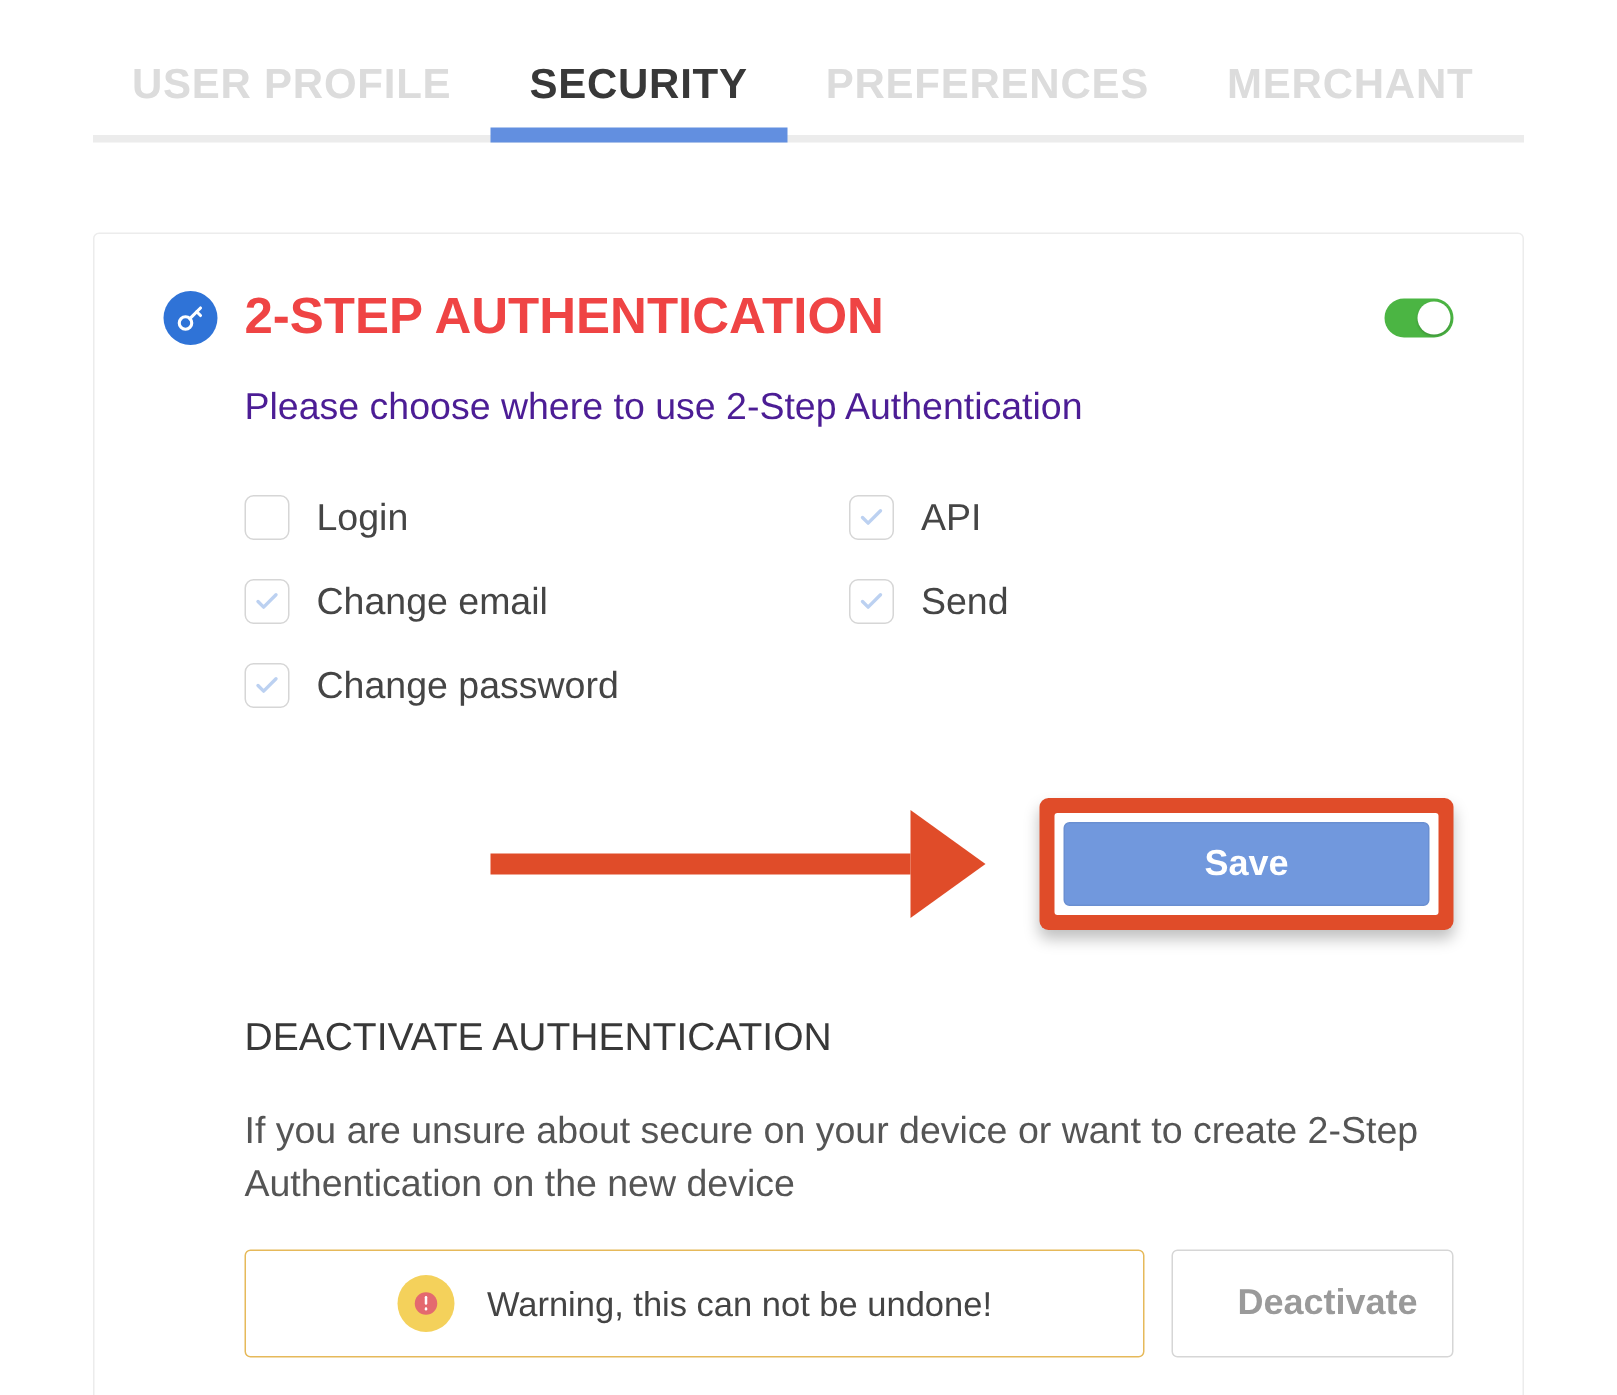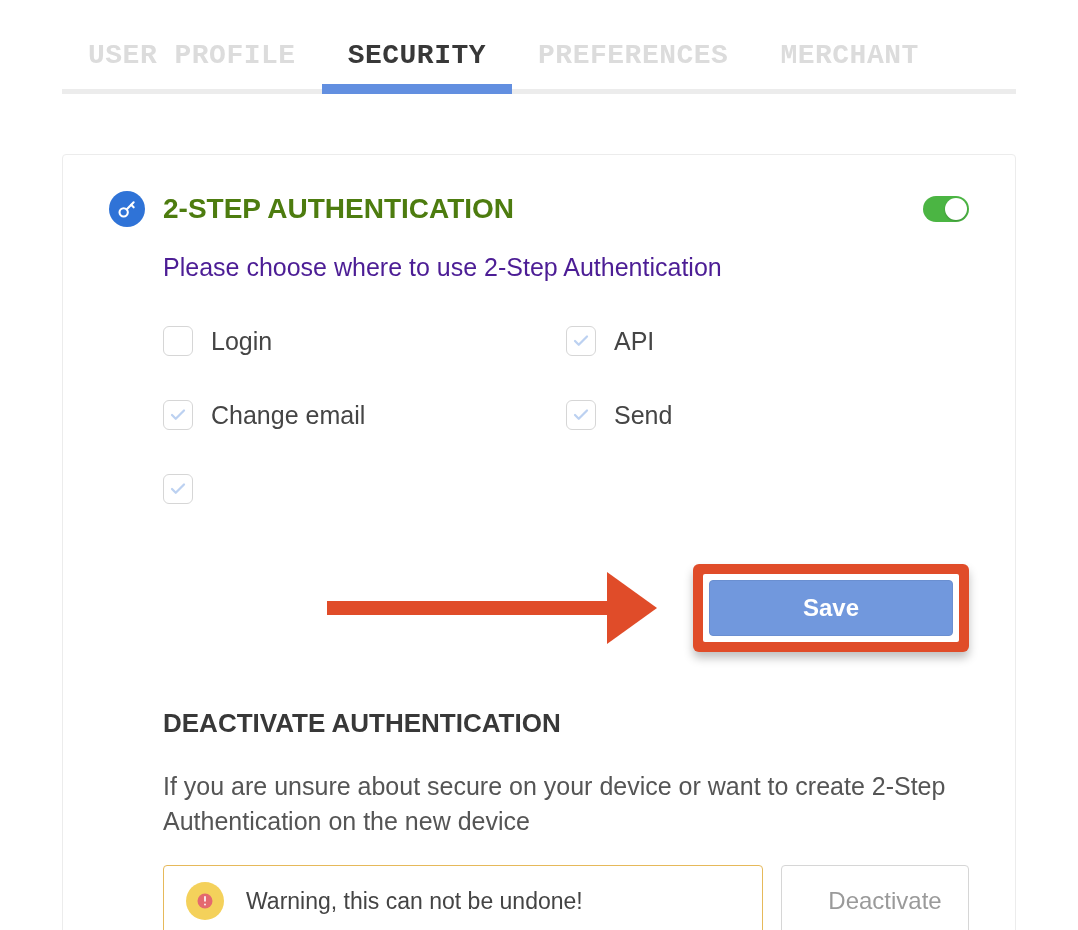--- a/index.html
+++ b/index.html
@@ -17,21 +17,20 @@
     border-bottom: 5px solid #ececec;
     position: relative;
   }
   .tab {
     font-size: 28px;
     font-weight: 800;
     letter-spacing: 0.5px;
     color: #dcdcdc;
     padding: 0 26px 18px 26px;
     cursor: pointer;
-    font-family: Liberation Mono, monospace;
   }
   .tab.active {
     color: #383838;
     position: relative;
   }
   .tab.active::after {
     content: "";
     position: absolute;
     left: 0; right: 0;
     bottom: -5px;
@@ -48,23 +47,23 @@
   }
 
   .section-head { display: flex; align-items: center; }
   .key-icon {
     width: 36px; height: 36px; border-radius: 50%;
     background: #2f73d7;
     display: flex; align-items: center; justify-content: center;
     flex-shrink: 0;
   }
   .section-title {
-    font-size: 28px;
+    font-size: 34px;
     font-weight: 800;
-    color: #4d7c0f;
+    color: #ef4444;
     margin-left: 18px;
     flex: 1;
   }
   .toggle-switch {
     width: 46px; height: 26px; border-radius: 13px;
     background: #4bb543;
     position: relative; cursor: pointer;
   }
   .toggle-switch .knob {
     position: absolute; right: 2px; top: 2px;
@@ -72,21 +71,21 @@
     background: #fff;
     box-shadow: 0 1px 2px rgba(0,0,0,0.2);
   }
 
   .section-body { margin-left: 54px; margin-top: 26px; }
   .desc { font-size: 25px; color: #4c1d95; margin-bottom: 44px; }
 
   .checks {
     display: grid;
     grid-template-columns: 1fr 1fr;
-    row-gap: 44px;
+    row-gap: 26px;
   }
   .check-item {
     display: flex; align-items: center; gap: 18px;
     font-size: 25px; color: #454545;
   }
   .checkbox {
     width: 30px; height: 30px;
     border: 1px solid #d6d6d6;
     border-radius: 6px;
     display: flex; align-items: center; justify-content: center;
@@ -140,55 +139,55 @@
     color: #fff;
     font-size: 24px;
     font-weight: 700;
     cursor: pointer;
   }
 
   
   .deact-title {
     margin-top: 56px;
     font-size: 26px;
-    font-weight: 700;
+    font-weight: 400;
     color: #383838;
   }
   .deact-desc {
     margin-top: 30px;
     font-size: 25px;
     color: #555;
     line-height: 1.4;
   }
   .deact-row {
     margin-top: 26px;
     display: flex; gap: 18px;
   }
   .warning-box {
     flex: 1;
     border: 1px solid #e6b95a;
     border-radius: 4px;
     padding: 16px 22px;
-    display: flex; align-items: center; gap: 22px;
+    display: flex; align-items: center; gap: 22px; justify-content: center;
   }
   .warn-icon {
     width: 38px; height: 38px; border-radius: 50%;
     background: #f4d15b;
     display: flex; align-items: center; justify-content: center;
     flex-shrink: 0;
   }
   .warn-text { font-size: 23px; color: #444; }
   .deactivate-button {
     width: 188px;
     border: 1px solid #d6d6d6;
     border-radius: 4px;
     background: #fff;
     color: #9a9a9a;
     font-size: 24px;
-    font-weight: 400;
+    font-weight: 700;
     cursor: pointer;
     padding-left: 20px;
   }
 </style>
 </head>
 <body>
 
 <div class="wrap">
 
   <div class="tabs">
@@ -247,20 +246,21 @@
               </svg>
           </div>
           <span>Send</span>
         </div>
         <div class="check-item">
           <div class="checkbox checked">
             <svg width="18" height="18" viewBox="0 0 24 24">
                 <path d="M4 12l5 5L20 6" stroke="#bcd1f1" stroke-width="3" fill="none" stroke-linecap="round" stroke-linejoin="round"></path>
               </svg>
           </div>
+          <span>Change password</span>
         </div>
       </div>
 
       <div class="save-row">
         <div class="arrow-annotation">
           <div class="arrow-shaft"></div>
           <div class="arrow-head"></div>
         </div>
         <div class="save-frame">
           <div class="save-frame-inner">

